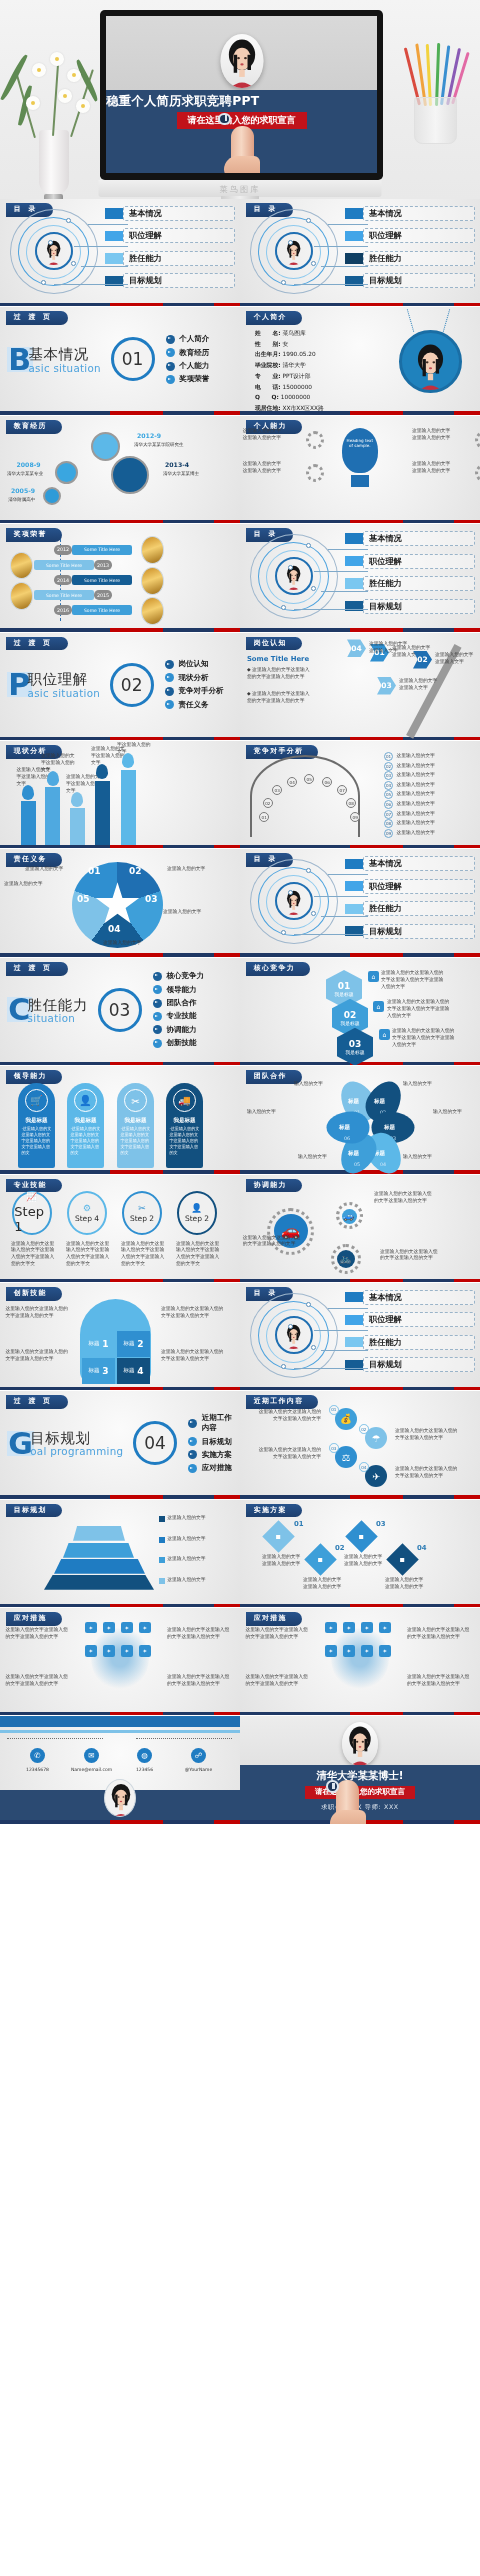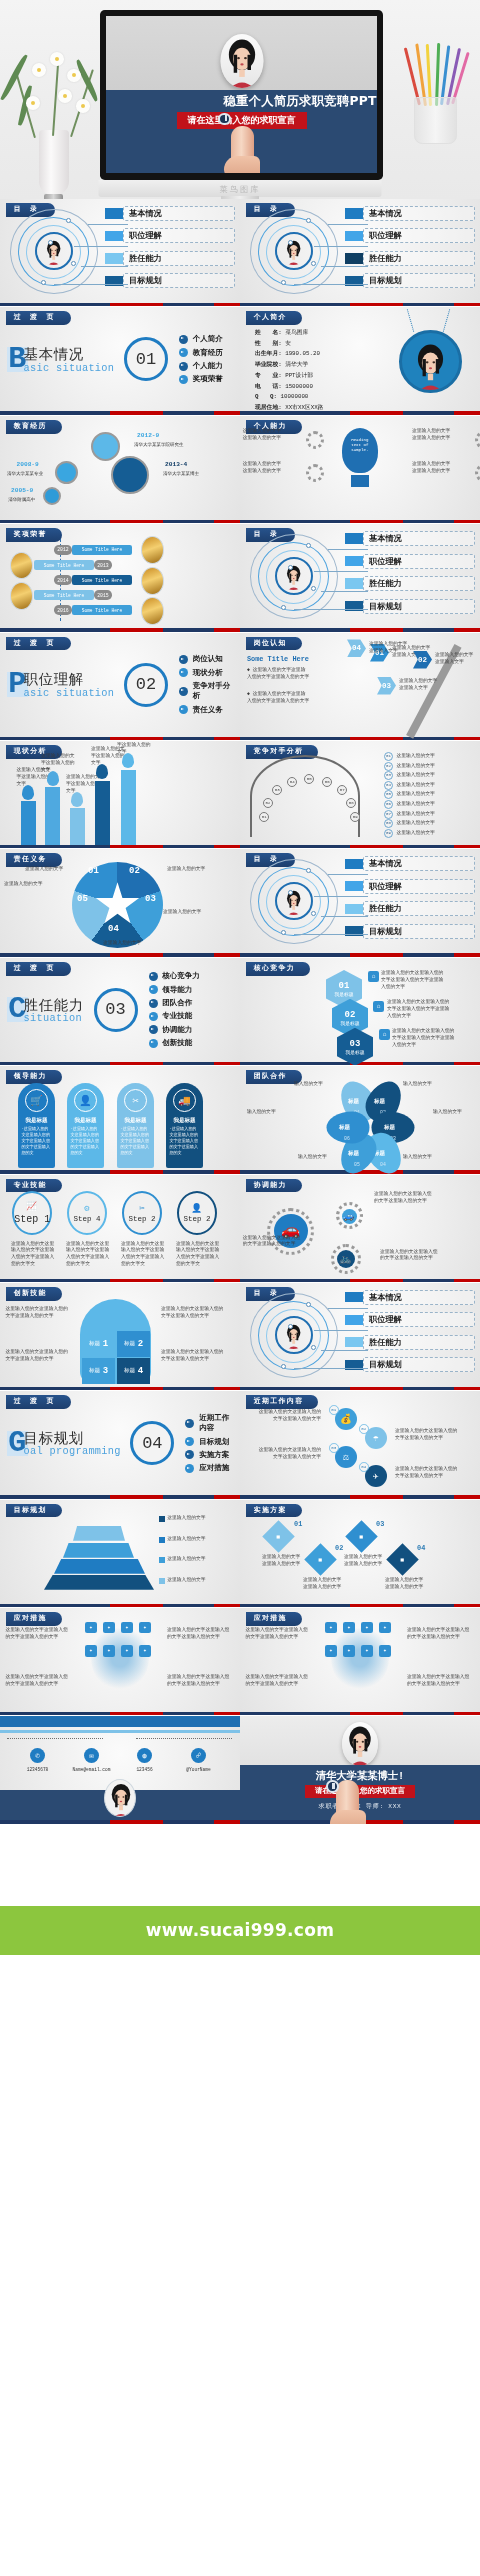--- a/index.html
+++ b/index.html
@@ -24,21 +24,21 @@
   .flower:after{content:"";position:absolute;left:4.8px;top:4.8px;width:4.1px;height:4.1px;background:#edc94f;border-radius:50%;}
 
   .monitor { position:absolute; left:100px; top:9.6px; width:283px; height:170px; }
   .bezel { position:absolute; inset:0; background:#131313; border-radius:4.8px; padding:6.2px; }
   .screen { width:100%; height:100%; background:#fff; overflow:hidden; position:relative; }
   .scr-top { height:74px; background:linear-gradient(180deg,#d9d9d9,#cfcfcf); position:relative;}
   .scr-bot { height:84px; background:#2b4a72; position:relative; }
   .avatar-oval { position:absolute; left:50%; transform:translateX(-50%); top:18px;
     width:43px; height:54px; border-radius:50%;
     background:linear-gradient(180deg,#fbfbfb,#e6e6e6); box-shadow:0 2.1px 4.8px rgba(0,0,0,.28); overflow:hidden;}
-  .hero-title { position:absolute; top:3.4px; width:100%; text-align:right; color:#fff;
+  .hero-title { position:absolute; top:3.4px; width:100%; text-align:left; color:#fff;
     font-size:12.3px; font-weight:bold; letter-spacing:0.3px; }
   .hero-sub { position:absolute; top:22px; left:50%; transform:translateX(-50%);
     background:#c1121a; color:#fff; font-size:9px; font-weight:bold; padding:2.1px 11px; white-space:nowrap;}
   .hand { position:absolute; left:46%; top:36px; width:23px; height:52px;
     background:linear-gradient(90deg,#e8b69c,#f6d8c4 45%,#dfa084); border-radius:11px 11px 4.1px 4.1px; }
   .hand:after{content:"";position:absolute;left:-6.2px;top:30px;width:36px;height:23px;
     background:linear-gradient(180deg,#f0c3a8,#dda487);border-radius:15px 6.9px 2.7px 11px;}
   .ring-btn{position:absolute;left:41.5%;top:23px;width:12.3px;height:12.3px;border-radius:50%;
     border:2.1px solid #dfe6ee;background:#1d3557;z-index:3;}
   .ring-btn:after{content:"";position:absolute;left:4.1px;top:0.7px;width:2.1px;height:5.5px;background:#dfe6ee;}
@@ -48,21 +48,21 @@
     background:linear-gradient(90deg,#cfcfcf,#efefef,#c9c9c9); }
   .watermark { position:absolute; left:0; right:0; top:184px; text-align:center;
     color:#b9b9b9; font-size:8.2px; letter-spacing:2.1px; }
   .pencils { position:absolute; right:4.1px; top:43px; width:77px; height:110px; }
   .cup { position:absolute; left:15px; top:54px; width:43px; height:47px;
     background:linear-gradient(90deg,rgba(225,225,225,.75),rgba(252,252,252,.55),rgba(222,222,222,.75));
     border-radius:2.7px 2.7px 8.2px 8.2px; border:0.7px solid #e0e0e0;}
   .pen { position:absolute; width:3.4px; border-radius:1.4px; transform-origin:bottom center;}
 
   
-  .grid { width:440px; padding:0;font-family:Liberation Mono, monospace; }
+  .grid { width:440px; padding:0; }
   .row { display:flex; width:480px; }
   .slide { width:240px; height:auto; position:relative; background:
      radial-gradient(circle at 50% 35%, #fbfbfb 0%, #ededed 60%, #e3e3e3 100%);
      border-bottom:0.7px solid #fff; overflow:hidden; }
   .slide-body { position:relative; width:240px; height:104px; }
   .bar { display:flex; height:3.4px; width:240px; }
   .bar i { display:block; height:3.4px; }
   .bar .b1{width:46%;background:#1f3864;}
   .bar .b2{width:22%;background:#c00000;}
   .bar .b3{width:21%;background:#1f3864;}
@@ -950,21 +950,21 @@
             <i class="b4"></i>
           </div>
         </div>
       </div>
       <div class="row">
         <div class="slide">
           <div class="slide-body">
             <div class="tag">专业技能</div>
             <div class="step-c" style="position: absolute; left: 12.3px; top: 16.5px; border: 2.1px solid rgb(62, 159, 217);">
               <div style="font-size: 9px; color: rgb(62, 159, 217);">📈</div>
-              <div style="font-size: 10px; color: rgb(43, 43, 43); margin-top: 1.4px;">Step 1</div>
+              <div style="font-size: 13px; color: rgb(43, 43, 43); margin-top: 1.4px;">Step 1</div>
             </div>
             <div class="ph" style="position: absolute; left: 11px; top: 66px; width: 44px;">这里输入您的文这里输入您的文字这里输入您的文字这里输入您的文字文</div>
             <div class="step-c" style="position: absolute; left: 67px; top: 16.5px; border: 2.1px solid rgb(92, 184, 232);">
               <div style="font-size: 9px; color: rgb(92, 184, 232);">⚙</div>
               <div style="font-size: 7.5px; color: rgb(43, 43, 43); margin-top: 1.4px;">Step 4</div>
             </div>
             <div class="ph" style="position: absolute; left: 66px; top: 66px; width: 44px;">这里输入您的文这里输入您的文字这里输入您的文字这里输入您的文字文</div>
             <div class="step-c" style="position: absolute; left: 122px; top: 16.5px; border: 2.1px solid rgb(47, 143, 208);">
               <div style="font-size: 9px; color: rgb(47, 143, 208);">✂</div>
               <div style="font-size: 7.5px; color: rgb(43, 43, 43); margin-top: 1.4px;">Step 2</div>
@@ -1332,18 +1332,15 @@
             <i class="b1"></i>
             <i class="b2"></i>
             <i class="b3"></i>
             <i class="b4"></i>
           </div>
         </div>
       </div>
     </div>
 
   <div class="spacer-w"></div>
-  <div class="banner2">
-    <span>www.sucai999.com</span>
-  </div>
   <div class="spacer-b"></div>
 </div>
 
 
 </body></html>

